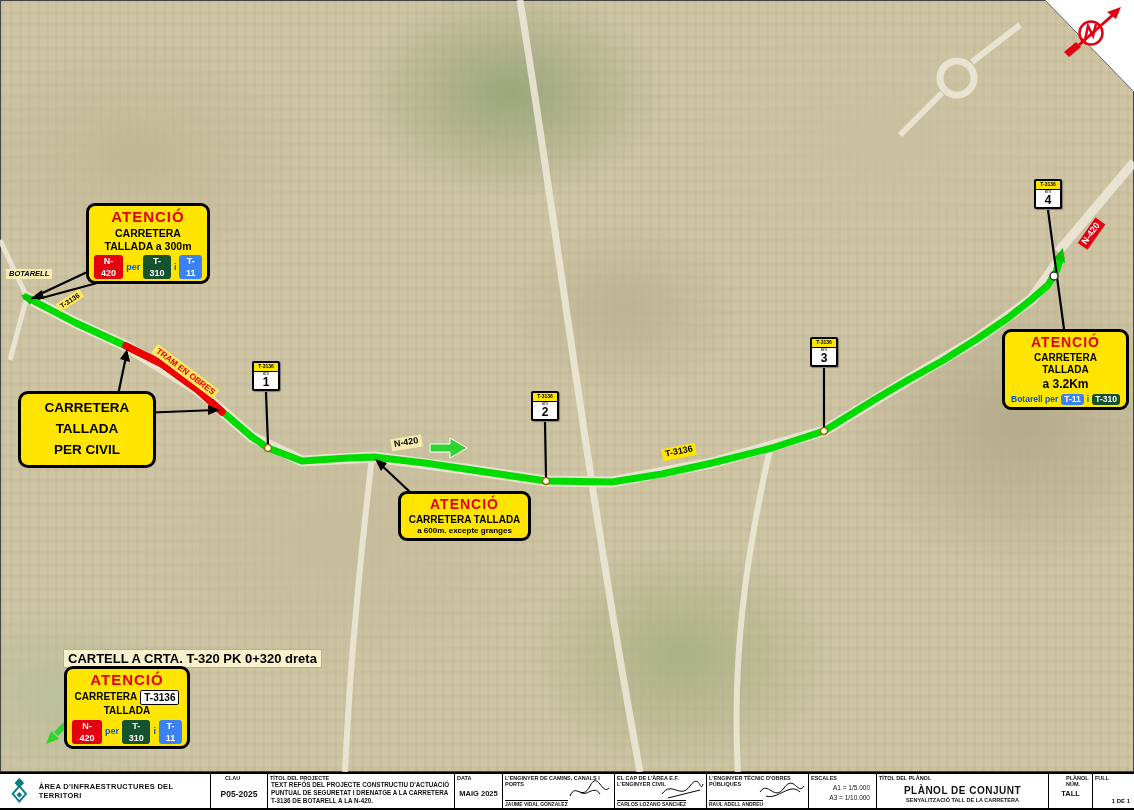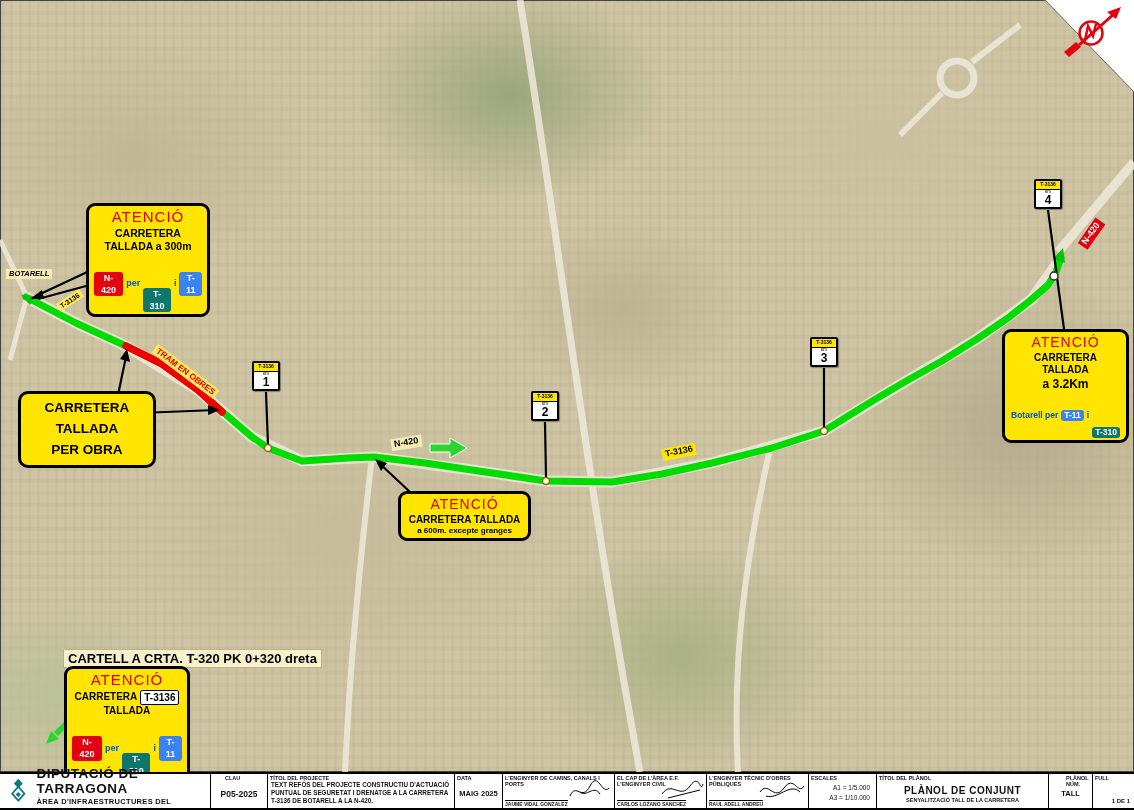--- a/index.html
+++ b/index.html
@@ -20,26 +20,26 @@
       radial-gradient(ellipse 220px 160px at 5% 90%, #b9c09a 0%, rgba(0,0,0,0) 60%),
       radial-gradient(ellipse 200px 150px at 55% 40%, #bdb392 0%, rgba(0,0,0,0) 60%),
       repeating-linear-gradient(90deg, rgba(110,120,80,0.07) 0 3px, rgba(0,0,0,0) 3px 9px),
       repeating-linear-gradient(0deg, rgba(140,130,100,0.06) 0 4px, rgba(0,0,0,0) 4px 12px);
   }
   #overlay{position:absolute;left:0;top:0;width:1134px;height:772px;}
 
   
   .warnbox{position:absolute;background:#FFE500;border:3px solid #000;border-radius:9px;
     text-align:center;padding:2px 5px;line-height:1.25;}
-  .attn{color:#E3000F;font-weight:normal;letter-spacing:1px;}
+  .attn{color:#E3000F;font-weight:bold;letter-spacing:1px;}
   .wline{color:#000;font-weight:bold;}
   .badgerow{display:flex;justify-content:center;align-items:center;gap:3px;margin-top:2px;}
   .badge{display:inline-block;font-weight:bold;color:#fff;border-radius:3px;padding:0 3px;line-height:1.35;}
   .badge.red{background:#E3000F;}
-  .badge.green{background:#0f766e;margin-top:33px;}
+  .badge.green{background:#14532d;}
   .badge.blue{background:#3b82f6;}
   .badge.white{background:#fff;color:#000;border:1.5px solid #000;border-radius:2px;}
   .bluetxt{color:#0055CC;font-weight:bold;}
   .obrabox{position:absolute;background:#FFE500;border:3px solid #000;border-radius:10px;
     text-align:center;font-weight:bold;color:#000;padding:4px 6px;line-height:1.55;}
 
   
   .maplabel{position:absolute;font-weight:bold;color:#000;background:rgba(247,238,180,0.95);
     padding:0 3px;white-space:nowrap;line-height:1.3;}
   .notebox{position:absolute;background:rgba(250,243,205,0.95);border:1px solid #bbb08a;
@@ -174,21 +174,21 @@
       <span class="bluetxt">per</span>
       <span class="badge green">T-310</span>
       <span class="bluetxt">i</span>
       <span class="badge blue">T-11</span>
     </div>
   </div>
 
   <div class="obrabox" style="left:18px;top:391px;width:138px;font-size:13.5px;">
     <div>CARRETERA</div>
     <div>TALLADA</div>
-    <div>PER OBRA</div>
+    <div>PER CIVIL</div>
   </div>
 
   <div class="warnbox" style="left:398px;top:491px;width:133px;">
     <div class="attn" style="font-size:14px;">ATENCIÓ</div>
     <div class="wline" style="font-size:10px;">CARRETERA TALLADA</div>
     <div class="wline" style="font-size:8px;">a 600m. excepte granges</div>
   </div>
 
   <div class="warnbox" style="left:1002px;top:329px;width:127px;">
     <div class="attn" style="font-size:14px;">ATENCIÓ</div>
@@ -220,21 +220,20 @@
   </div>
 
   <div id="titleblock">
     <div class="tb-cell org" style="width:210px;">
       <svg width="28" height="30" viewBox="0 0 28 30">
         <path d="M14 1 L19 6.5 L14 12 L9 6.5 Z" fill="#0B7C86"></path>
         <path d="M14 10 L21 18 L14 26 L7 18 Z" fill="none" stroke="#0B7C86" stroke-width="2"></path>
         <path d="M14 16 L17 19 L14 22 L11 19 Z" fill="#0B7C86"></path>
       </svg>
       <div>
-        <div class="orgname">DIPUTACIÓ DE TARRAGONA</div>
         <div class="orgdept">ÀREA D'INFRAESTRUCTURES DEL TERRITORI</div>
       </div>
     </div>
     <div class="tb-cell" style="width:57px;padding-left:12px;">
       <div class="tb-label">CLAU</div>
       <div class="cen" style="top:15px;font-size:8.5px;font-weight:bold;">P05-2025</div>
     </div>
     <div class="tb-cell" style="width:187px;">
       <div class="tb-label">TÍTOL DEL PROJECTE</div>
       <div style="font-size:6.3px;font-weight:bold;padding:0 3px;line-height:1.25;">TEXT REFÓS DEL PROJECTE CONSTRUCTIU D'ACTUACIÓ PUNTUAL DE SEGURETAT I DRENATGE A LA CARRETERA T-3136 DE BOTARELL A LA N-420.</div>

